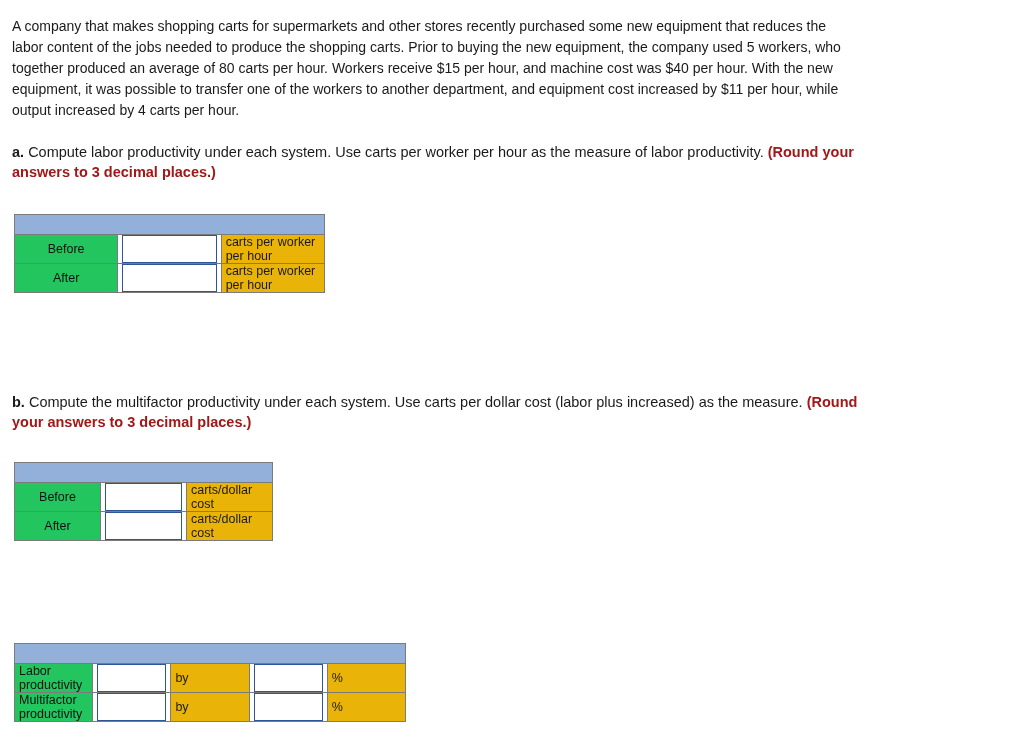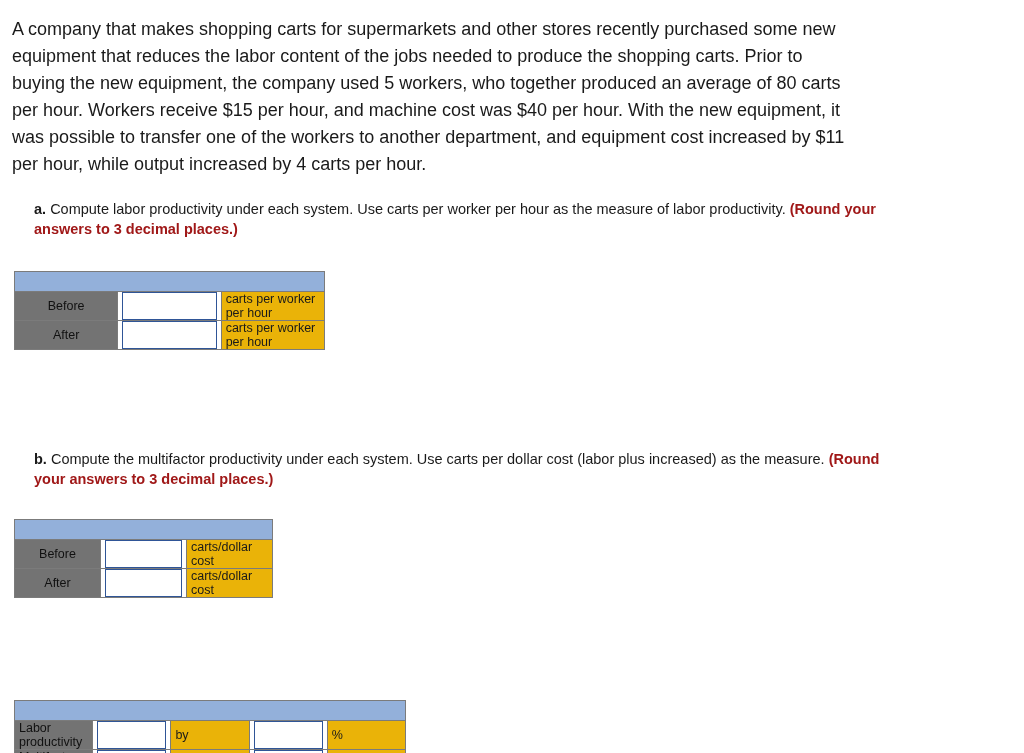--- a/index.html
+++ b/index.html
@@ -14,31 +14,30 @@
     color: #1a1a1a;
     position: relative;
     overflow: hidden;
   }
   .page {
     padding: 10px 12px 0 12px;
     box-sizing: border-box;
     width: 1024px;
   }
   .intro {
-    font-size: 18px;
-    line-height: 27px;
+    font-size: 14px;
+    line-height: 21px;
     max-width: 848px;
     margin: 6px 0 0 0;
   }
   .q-block {
     margin-top: 22px;
     font-size: 14.5px;
     line-height: 19.5px;
     max-width: 850px;
-    margin-left: 22px;
   }
   .q-label {
     font-weight: bold;
   }
   .q-note {
     color: #a01818;
     font-weight: bold;
   }
   
   table.ansbox {
@@ -58,21 +57,21 @@
   .hdrrow td {
     background: #93b0da;
     height: 18px;
     border: 1px solid #7b7b7b;
     padding: 0;
   }
   td.label {
     text-align: center;
     font-size: 12.5px;
     color: #111;
-    background: #737373;
+    background: #22c55e;
   }
   td.label-left {
     text-align: left;
     padding-left: 8px;
   }
   td.unit {
     text-align: left;
     font-size: 12.5px;
     background: #eab308;
   }

